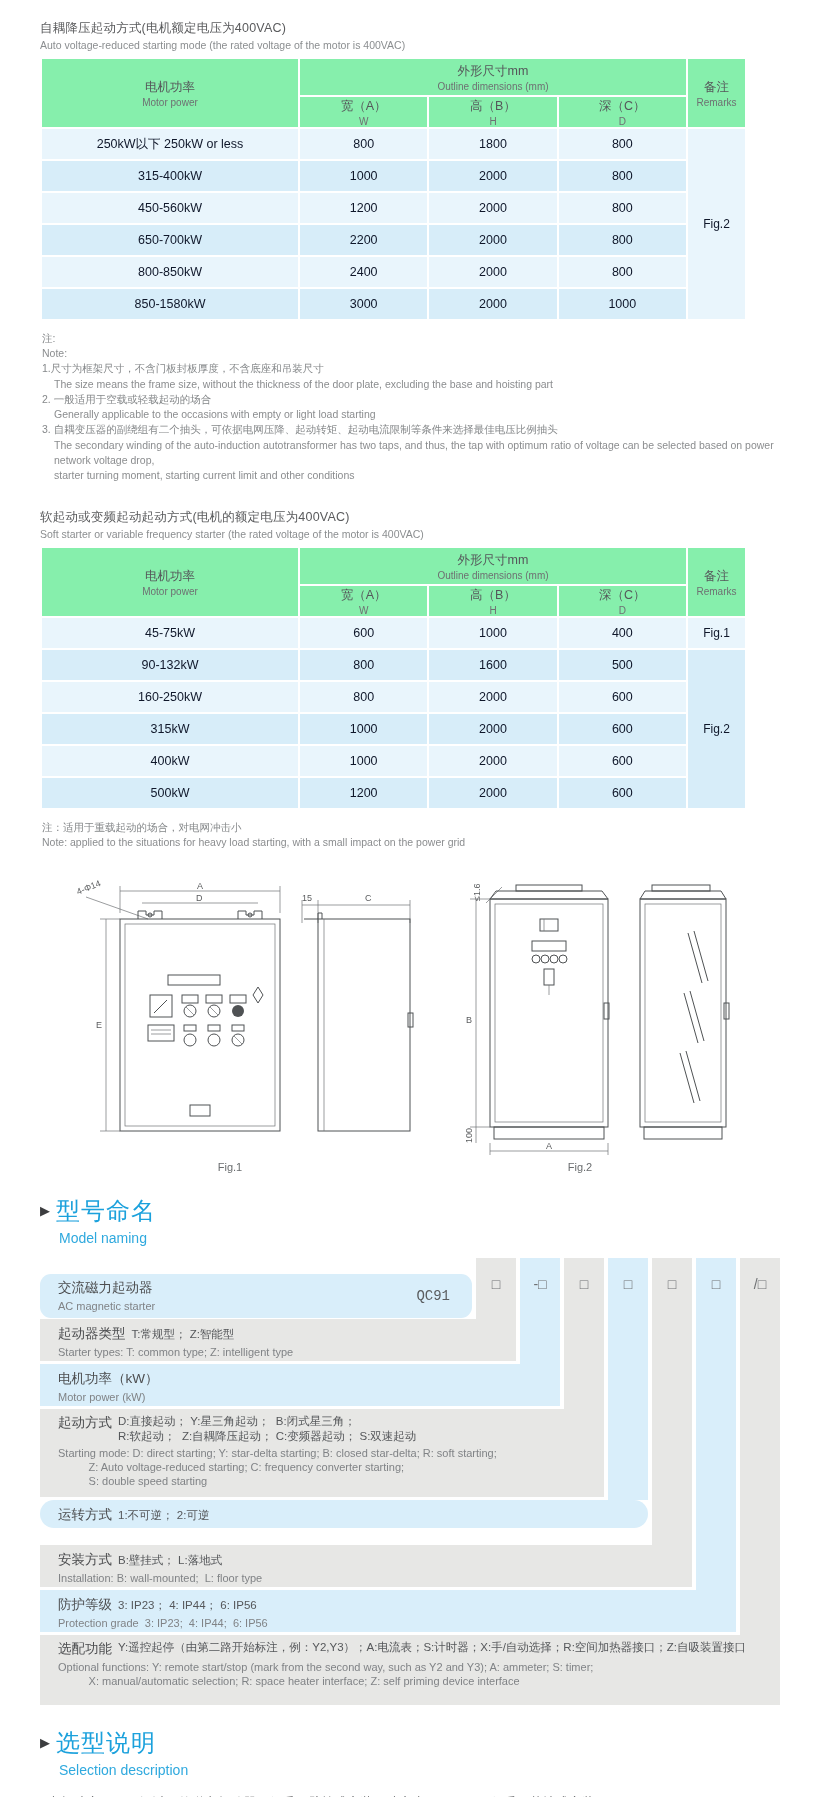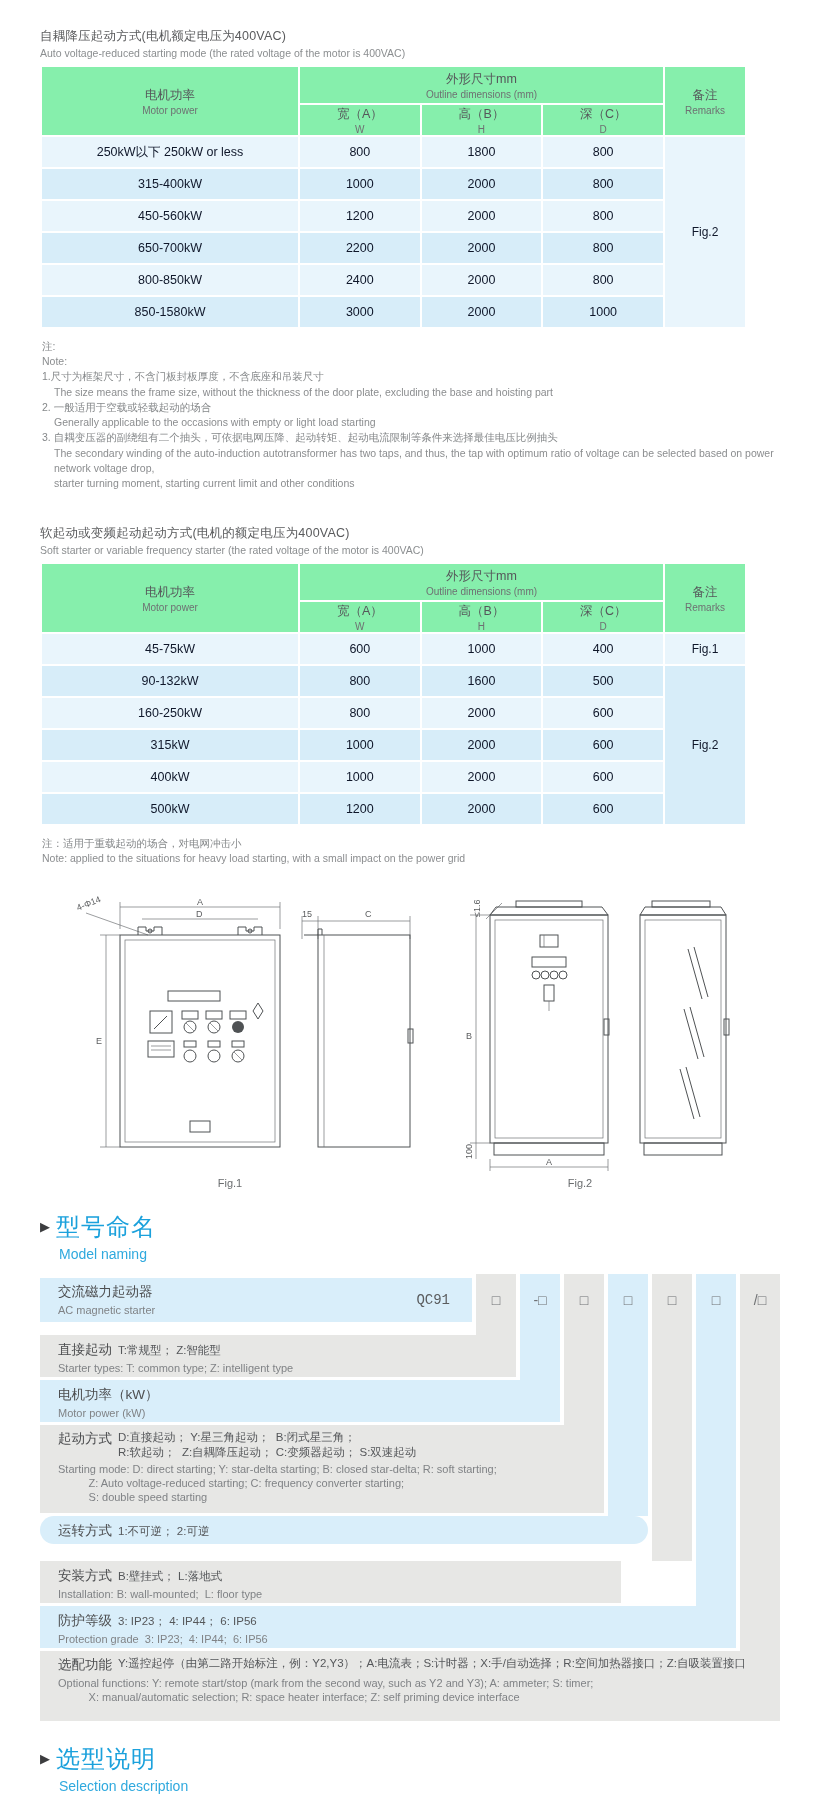--- a/index.html
+++ b/index.html
@@ -6,34 +6,34 @@
   html,body { background:#ffffff; }
   body {
     width:830px; min-height:1797px;
     font-family:"Liberation Sans","DejaVu Sans",sans-serif;
     color:#58595b;
   }
   .page { width:830px; padding:20px 40px 30px 40px; position:relative; }
 
   
   .tbl-title { margin-bottom:6px; }
-  .tbl-title .cn { font-size:12.5px; color:#5a5b5d; letter-spacing:.2px;margin-top:8px; }
+  .tbl-title .cn { font-size:12.5px; color:#5a5b5d; letter-spacing:.2px; }
   .tbl-title .en { font-size:10.5px; color:#8b8e90; margin-top:2px; }
 
   
   table.dim { border-collapse:separate; border-spacing:2px; width:707px; table-layout:fixed; margin-left:0; }
   table.dim th, table.dim td { text-align:center; vertical-align:middle; font-weight:normal; }
   table.dim th { background:#86efac; color:#55575a; }
   table.dim .th-cn { display:block; font-size:12.5px; }
   table.dim .th-en { display:block; font-size:10px; color:#6d7s; color:#6e7072; margin-top:1px; }
   table.dim .group-h { height:36px; }
   table.dim .sub-h { height:30px; }
   table.dim .motor-col { width:256px; }
   table.dim .num-col { width:120px; }
-  table.dim .rem-col { width:80px;margin-left:37px; }
+  table.dim .rem-col { width:57px;margin-left:37px; }
   table.dim td { height:30px; font-size:12.5px; color:#0f172a; }
   table.dim tr.r-odd td { background:#e9f5fc; }
   table.dim tr.r-even td { background:#d7edf9; }
   table.dim td.remarks-cell { background:#e9f5fc; font-size:12px; }
 
   
   .notes { margin:10px 0 0 2px; }
   .note-line { font-size:10.5px; color:#8b8d8f; line-height:1.45; }
   .note-line.cn { color:#85888a; }
   .note-line.ind { padding-left:12px; }
@@ -392,30 +392,30 @@
   <div class="naming">
 
     <div class="stripe s-gray" style="left:436px;height:61px;"><span class="box">□</span></div>
     <div class="stripe s-blue" style="left:480px;height:106px;"><span class="box">-□</span></div>
     <div class="stripe s-gray" style="left:524px;height:151px;"><span class="box">□</span></div>
     <div class="stripe s-blue" style="left:568px;height:242px;"><span class="box">□</span></div>
     <div class="stripe s-gray" style="left:612px;height:287px;"><span class="box">□</span></div>
     <div class="stripe s-blue" style="left:656px;height:332px;"><span class="box">□</span></div>
     <div class="stripe s-gray" style="left:700px;height:377px;"><span class="box">/□</span></div>
 
-    <div class="nrow blue prod-row" style="top:4px;width:432px;height:44px;">
+    <div class="nrow blue prod-row" style="top:16px;width:432px;height:44px;border-radius:11px;">
       <div>
         <div class="lab">交流磁力起动器</div>
         <div class="en">AC magnetic starter</div>
       </div>
       <div class="prod-code">QC91</div>
     </div>
 
     <div class="nrow gray" style="top:61px;width:476px;height:42px;">
-      <div><span class="lab">直接起动</span><span class="det">T:常规型； Z:智能型</span></div>
+      <div><span class="lab">起动器类型</span><span class="det">T:常规型； Z:智能型</span></div>
       <div class="en">Starter types: T: common type; Z: intelligent type</div>
     </div>
 
     <div class="nrow blue" style="top:106px;width:520px;height:42px;">
       <div><span class="lab">电机功率（kW）</span><span class="det"></span></div>
       <div class="en">Motor power (kW)</div>
     </div>
 
     <div class="nrow gray" style="top:151px;width:564px;height:88px;">
       <div><span class="lab" style="vertical-align:top;">起动方式</span><span class="detblock">D:直接起动； Y:星三角起动；  B:闭式星三角；
@@ -423,21 +423,21 @@
       <div class="en">Starting mode: D: direct starting; Y: star-delta starting; B: closed star-delta; R: soft starting;
           Z: Auto voltage-reduced starting; C: frequency converter starting;
           S: double speed starting</div>
     </div>
 
     <div class="nrow blue" style="top:242px;width:608px;height:28px;border-radius:17px;">
       <div><span class="lab">运转方式</span><span class="det">1:不可逆； 2:可逆</span></div>
       <div class="en">Operating mode: 1: irreversible; 2: reversible</div>
     </div>
 
-    <div class="nrow gray" style="top:287px;width:581px;height:42px;">
+    <div class="nrow gray" style="top:287px;width:652px;height:42px;">
       <div><span class="lab">安装方式</span><span class="det">B:壁挂式； L:落地式</span></div>
       <div class="en">Installation: B: wall-mounted;  L: floor type</div>
     </div>
 
     <div class="nrow blue" style="top:332px;width:696px;height:42px;">
       <div><span class="lab">防护等级</span><span class="det">3: IP23； 4: IP44； 6: IP56</span></div>
       <div class="en">Protection grade  3: IP23;  4: IP44;  6: IP56</div>
     </div>
 
     <div class="nrow gray" style="top:377px;width:740px;height:70px;">

